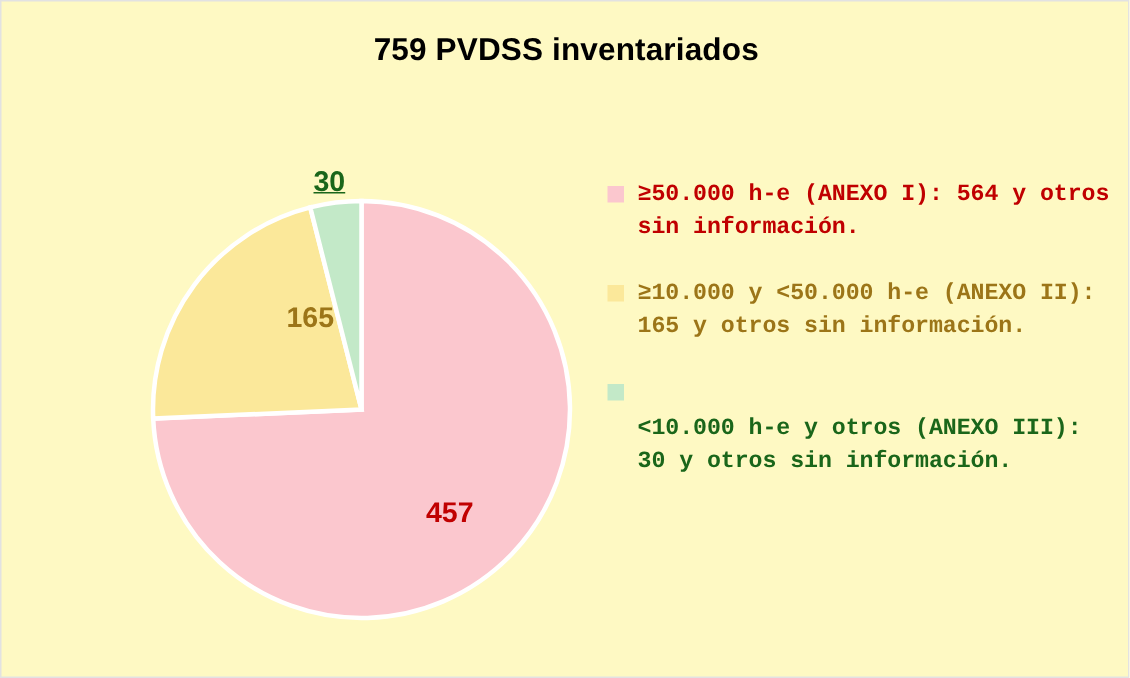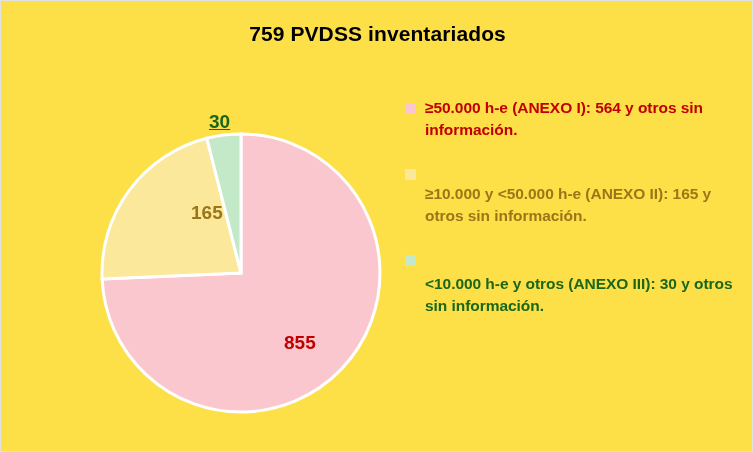--- a/index.html
+++ b/index.html
@@ -4,21 +4,21 @@
 <style>
   html, body {
     margin: 0;
     padding: 0;
     background: #ffffff;
   }
   #page {
     position: relative;
     width: 753px;
     height: 452px;
-    background: #fde047;
+    background: #fef9c3;
     border: 1px solid #e2e2e2;
     box-sizing: border-box;
     overflow: hidden;
     font-family: "Liberation Sans", sans-serif;
   }
 
   
   #chart-title {
     position: absolute;
     left: 0;
@@ -70,22 +70,23 @@
   #pie-label-2 { 
     left: 208px;
     top: 110px;
     color: #1a661a;
   }
 
   
   #legend {
     position: absolute;
     left: 404px;
-    top: 96px;
+    top: 117px;
     width: 340px;
+    font-family: Liberation Mono, monospace;
   }
   .legend-item {
     position: relative;
     display: flex;
     align-items: flex-start;
     margin-bottom: 22px;
   }
   .legend-swatch {
     flex: 0 0 auto;
     width: 11px;
@@ -113,34 +114,34 @@
   <div id="pie-plot">
     <svg id="pie-svg" viewBox="0 0 284 284">
       <g id="pie-slices">
           <path d="M 142 142 L 142.00 3.00 A 139 139 0 1 1 3.13 148.04 Z" fill="#fbc7ce" stroke="#ffffff" stroke-width="3"></path>
           <path d="M 142 142 L 3.13 148.04 A 139 139 0 0 1 107.83 7.26 Z" fill="#fbe89a" stroke="#ffffff" stroke-width="3"></path>
           <path d="M 142 142 L 107.83 7.26 A 139 139 0 0 1 142.00 3.00 Z" fill="#c3e9c8" stroke="#ffffff" stroke-width="3"></path>
         </g>
     </svg>
   </div>
 
-  <div class="pie-label" id="pie-label-0" style="color: rgb(192, 0, 0);">855</div>
+  <div class="pie-label" id="pie-label-0" style="color: rgb(192, 0, 0);">457</div>
   <div class="pie-label" id="pie-label-1" style="color: rgb(156, 117, 24); margin-left: 48px;">165</div>
   <div class="pie-label" id="pie-label-2" style="color: rgb(26, 102, 26); text-decoration: underline;">30</div>
 
   <div id="legend">
 
     <div class="legend-item">
       <span class="legend-swatch" style="background: rgb(251, 199, 206);"></span>
       <span class="legend-text" style="color: rgb(192, 0, 0);">≥50.000 h-e (ANEXO I): 564 y otros sin información.</span>
     </div>
 
     <div class="legend-item">
       <span class="legend-swatch" style="background: rgb(251, 232, 154);"></span>
-      <span class="legend-text" style="color: rgb(156, 117, 24); margin-top: 20px;">≥10.000 y &lt;50.000 h-e (ANEXO  II): 165 y otros sin información.</span>
+      <span class="legend-text" style="color: rgb(156, 117, 24);">≥10.000 y &lt;50.000 h-e (ANEXO  II): 165 y otros sin información.</span>
     </div>
 
     <div class="legend-item">
       <span class="legend-swatch" style="background: rgb(195, 233, 200);"></span>
       <span class="legend-text" style="color: rgb(26, 102, 26); margin-top: 24px;">&lt;10.000 h-e y otros (ANEXO III): 30 y otros sin información.</span>
     </div>
 
   </div>
 
 </div>

